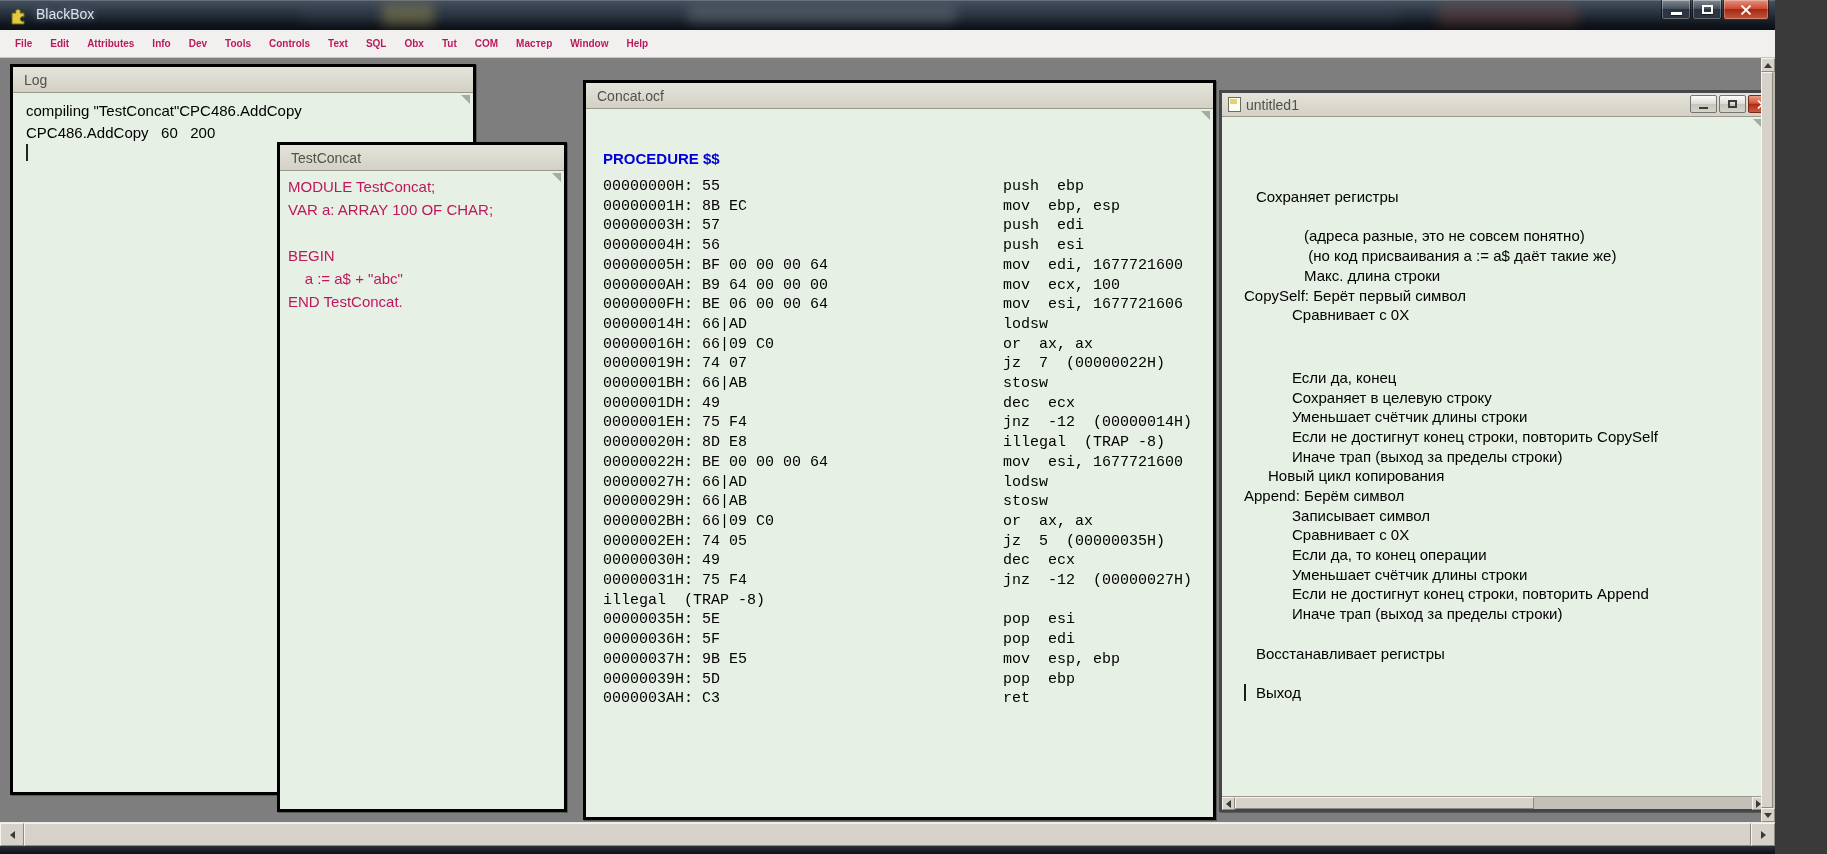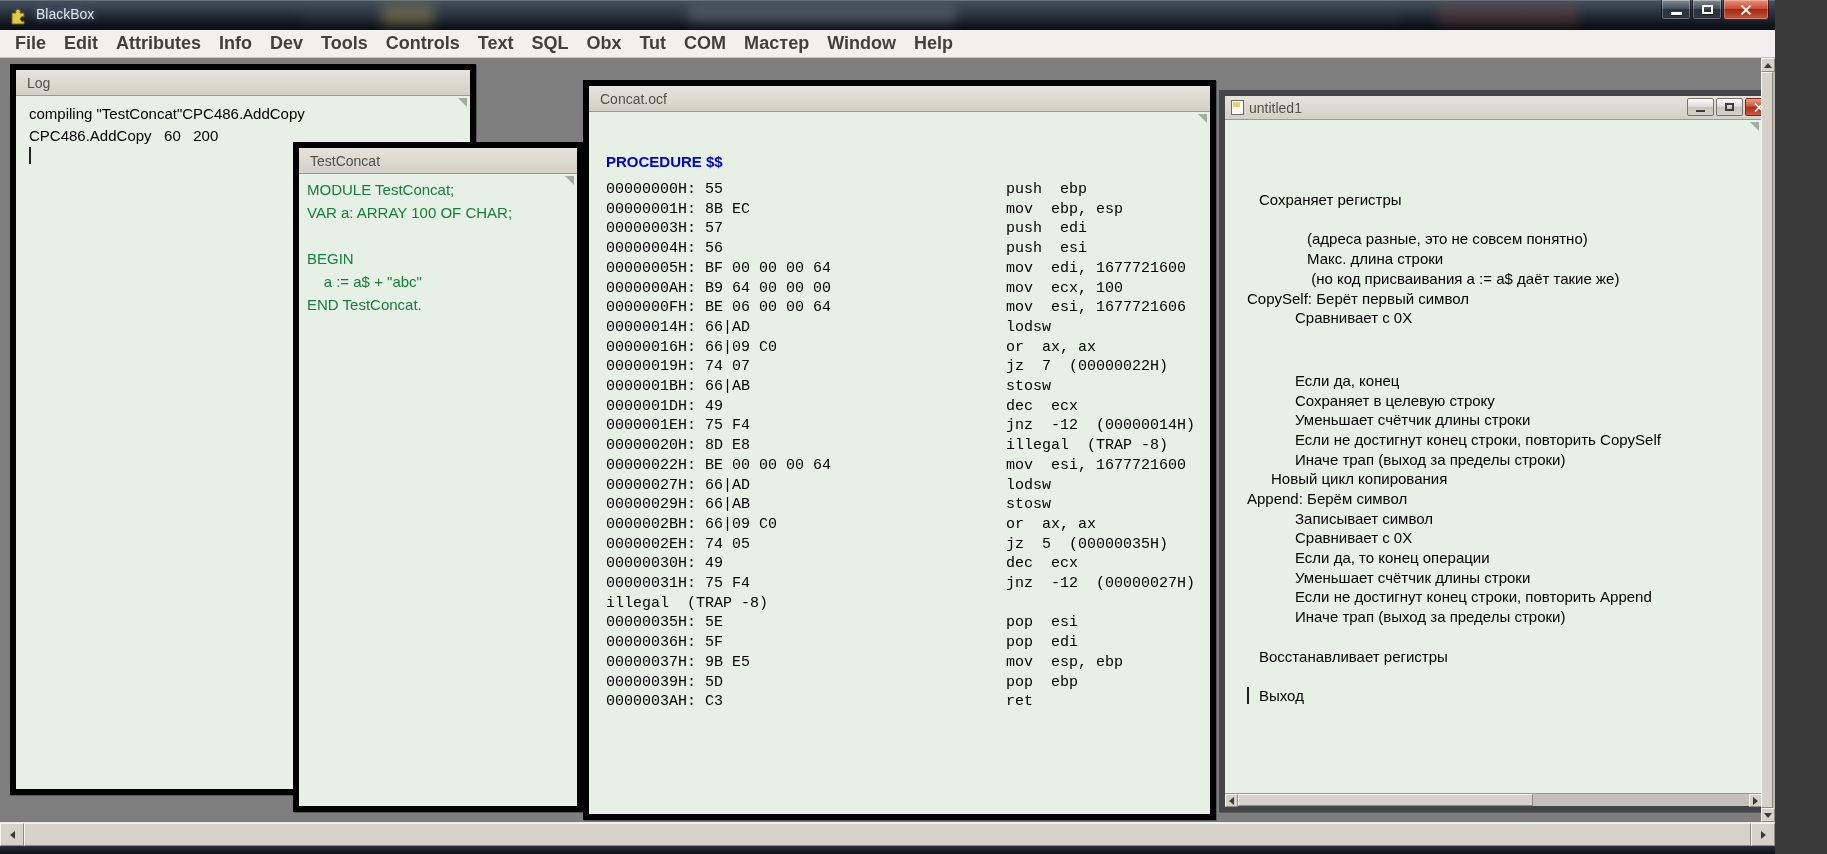--- a/index.html
+++ b/index.html
@@ -38,47 +38,47 @@
   }
   .glyph-min { display:block; width:11px; height:3px; background:#fff; margin-top:7px; box-shadow:0 1px 1px rgba(0,0,0,.5); }
   .glyph-max { display:block; width:11px; height:9px; border:2px solid #fff; box-shadow:0 1px 1px rgba(0,0,0,.5); }
 
   
   .menubar {
     position:absolute; left:0; top:30px; width:100%; height:28px;
     background:#f1f0ee; border-bottom:1px solid #c7c5c1;
   }
   .menu-items { display:flex; align-items:center; height:100%; padding-left:6px; }
-  .menu-item { font-size:18px; font-weight:700; color:#404040; padding:3px 9px; cursor:default; }
+  .menu-item { font-size:10px; font-weight:700; color:#be185d; padding:3px 9px; cursor:default; }
 
   
   .mdi { position:absolute; left:0; top:58px; width:100%; height:764px; background:#7e7e7e; }
 
   
-  .child { position:absolute; border:6px solid #000000; background:#e7f0e5; box-shadow:1px 1px 0 rgba(0,0,0,.30); }
+  .child { position:absolute; border:3px solid #000000; background:#e7f0e5; box-shadow:1px 1px 0 rgba(0,0,0,.30); }
   .child-title {
     position:absolute; left:0; top:0; right:0; height:26px;
     background:linear-gradient(180deg,#e6e3da,#d3d0c5);
     border-bottom:1px solid #9b988d; display:flex; align-items:center; padding:0 11px;
   }
   .child-title-text { font-size:14px; color:#52524a; }
   .child-body { position:absolute; left:0; right:0; bottom:0; background:#e7f0e5; overflow:hidden; }
   .corner-fold { position:absolute; top:2px; right:3px; width:0; height:0;
     border-top:9px solid #95a095; border-left:9px solid transparent; opacity:.85; }
 
   
   .win-log { left:10px; top:6px; width:466px; height:731px; }
   .win-log .child-body { top:26px; }
   .log-lines { padding:7px 6px 0 13px; font-size:15px; line-height:22px; white-space:pre; color:#000; }
   .log-caret { position:absolute; left:13px; top:51px; width:2px; height:17px; background:#242424; }
 
   
-  .win-module { left:293px; top:84px; width:290px; height:670px; }
+  .win-module { left:277px; top:84px; width:290px; height:670px; }
   .win-module .child-body { top:26px; }
-  .code-lines { padding:4px 4px 0 8px; font-size:15px; line-height:23px; white-space:pre; color:#15803d; }
+  .code-lines { padding:4px 4px 0 8px; font-size:15px; line-height:23px; white-space:pre; color:#be185d; }
 
   
   .win-disasm { left:583px; top:22px; width:633px; height:740px; }
   .win-disasm .child-body { top:26px; }
   .disasm-heading { padding:40px 0 0 17px; font-size:15px; font-weight:700; color:#0000d6; line-height:20px; }
   .disasm-rows { padding-top:8px;font-family:Liberation Mono, monospace; }
   .disasm-row { display:grid; grid-template-columns:400px 1fr; padding-left:17px; font-size:15px; line-height:19.7px; white-space:pre; color:#000; }
   .disasm-row .bytes { margin-left:9px; }
 
   
@@ -270,22 +270,22 @@
       </div>
       <div class="child-body">
         <div class="corner-fold"></div>
         <div id="notes-lines" class="notes-lines">
             <div class="note-line" style="padding-left: 0px;"><span class="note-text"></span></div>
             <div class="note-line" style="padding-left: 0px;"><span class="note-text"></span></div>
             <div class="note-line" style="padding-left: 0px;"><span class="note-text"></span></div>
             <div class="note-line" style="padding-left: 24px;"><span class="note-text">Сохраняет регистры</span></div>
             <div class="note-line" style="padding-left: 0px;"><span class="note-text"></span></div>
             <div class="note-line" style="padding-left: 72px;"><span class="note-text">(адреса разные, это не совсем понятно)</span></div>
+            <div class="note-line" style="padding-left: 72px;"><span class="note-text"> (но код присваивания a := a$ даёт такие же)</span></div>
             <div class="note-line" style="padding-left: 72px;"><span class="note-text">Макс. длина строки</span></div>
-            <div class="note-line" style="padding-left: 72px;"><span class="note-text"> (но код присваивания a := a$ даёт такие же)</span></div>
             <div class="note-line" style="padding-left: 12px;"><span class="note-text">CopySelf: Берёт первый символ</span></div>
             <div class="note-line" style="padding-left: 60px;"><span class="note-text">Сравнивает с 0X</span></div>
             <div class="note-line" style="padding-left: 60px; margin-top: 43px;"><span class="note-text">Если да, конец</span></div>
             <div class="note-line" style="padding-left: 60px;"><span class="note-text">Сохраняет в целевую строку</span></div>
             <div class="note-line" style="padding-left: 60px;"><span class="note-text">Уменьшает счётчик длины строки</span></div>
             <div class="note-line" style="padding-left: 60px;"><span class="note-text">Если не достигнут конец строки, повторить CopySelf</span></div>
             <div class="note-line" style="padding-left: 60px;"><span class="note-text">Иначе трап (выход за пределы строки)</span></div>
             <div class="note-line" style="padding-left: 36px;"><span class="note-text">Новый цикл копирования</span></div>
             <div class="note-line" style="padding-left: 12px;"><span class="note-text">Append: Берём символ</span></div>
             <div class="note-line" style="padding-left: 60px;"><span class="note-text">Записывает символ</span></div>

